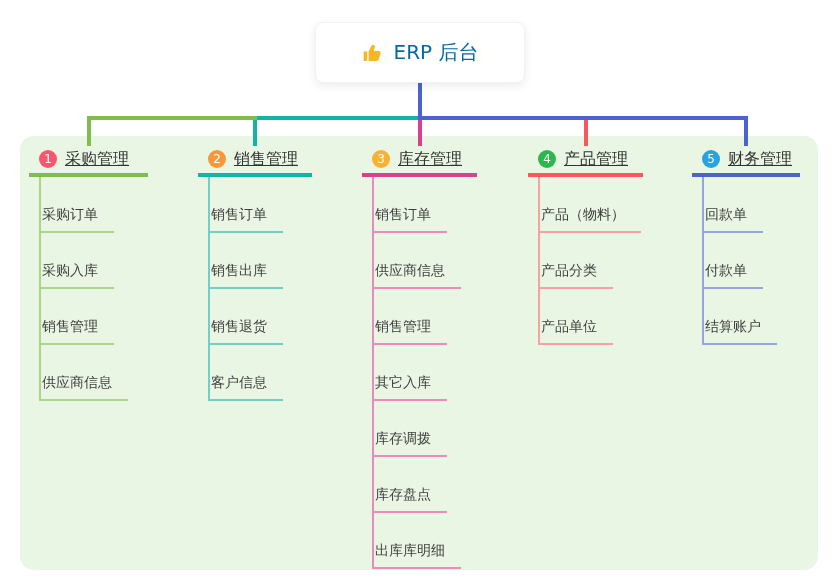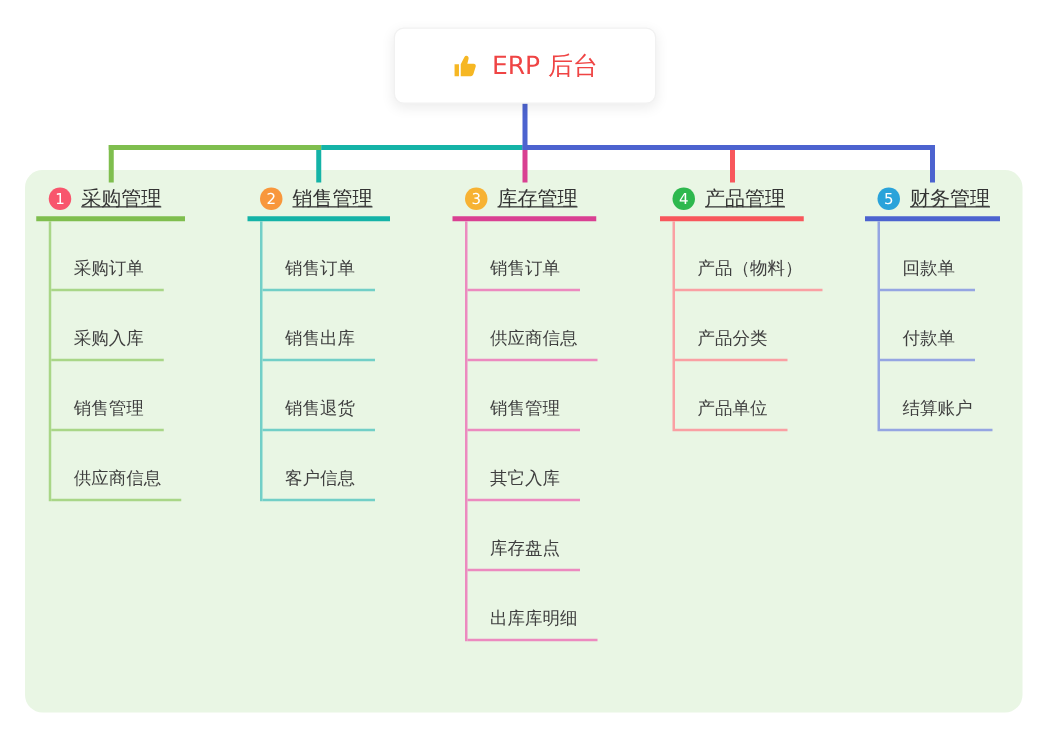--- a/index.html
+++ b/index.html
@@ -3,34 +3,34 @@
 <meta charset="utf-8">
 <style>
   html,body{margin:0;padding:0;background:#ffffff;font-family:"DejaVu Sans","Liberation Sans",sans-serif;}
   .canvas{position:relative;width:839px;height:588px;background:#ffffff;overflow:hidden;}
 
   .panel{position:absolute;left:20px;top:136px;width:798px;height:434px;border-radius:14px;}
 
   .root-node{position:absolute;left:315px;top:22px;width:208px;height:59px;background:#ffffff;
     border:1px solid #f1f1f1;border-radius:8px;box-shadow:0 3px 10px rgba(0,0,0,.08);
     display:flex;align-items:center;justify-content:center;gap:10px;cursor:pointer;}
-  .root-label{font-size:20px;color:#ef4444;font-weight:500;white-space:nowrap;}
+  .root-label{font-size:20px;color:#0369a1;font-weight:500;white-space:nowrap;}
 
   .line{position:absolute;}
 
   .branch{position:absolute;}
   .branch-title{box-sizing:border-box;height:27px;display:flex;align-items:center;
     padding:0 0 5px 10px;border-bottom:4px solid var(--main);cursor:pointer;}
   .badge{width:18px;height:18px;border-radius:50%;background:var(--badge);color:#ffffff;
     font-size:12px;line-height:18px;text-align:center;flex:0 0 18px;margin-right:8px;font-weight:500;}
   .title-text{font-size:16px;color:#333333;font-weight:500;white-space:nowrap;text-decoration:underline;}
   .children{margin-left:10px;border-left:2px solid var(--light);width:fit-content;}
   .row{height:54px;display:flex;align-items:flex-end;border-bottom:2px solid var(--light);
     width:fit-content;cursor:pointer;}
-  .row-label{padding:0 16px 7px 18px;font-size:14px;color:#3f3f3f;white-space:nowrap;}
+  .row-label{padding:0 16px 7px 1px;font-size:14px;color:#3f3f3f;white-space:nowrap;}
 </style>
 </head>
 <body>
 
 <div class="canvas">
   <div class="panel" id="panel" style="background: rgb(233, 246, 228);"></div>
   <div id="connectors">
       <div class="line" style="left: 86.5px; top: 116px; width: 4px; height: 30px; background: rgb(127, 190, 78);"></div>
       <div class="line" style="left: 253px; top: 116px; width: 4px; height: 30px; background: rgb(20, 179, 167);"></div>
       <div class="line" style="left: 417.5px; top: 120px; width: 4px; height: 26px; background: rgb(217, 64, 146);"></div>
@@ -94,20 +94,23 @@
           <div class="row">
             <span class="row-label">供应商信息</span>
           </div>
           <div class="row">
             <span class="row-label">销售管理</span>
           </div>
           <div class="row">
             <span class="row-label">其它入库</span>
           </div>
           <div class="row">
+            <span class="row-label">库存调拨</span>
+          </div>
+          <div class="row">
             <span class="row-label">库存盘点</span>
           </div>
           <div class="row">
             <span class="row-label">出库库明细</span>
           </div>
         </div>
   </div>
       <div class="branch" style="left: 528px; top: 150px; --main: #f8575c; --light: #faa0a3;">
     <div class="branch-title" style="width: 115px;">
       <span class="badge" style="background: rgb(45, 184, 78);">4</span>

